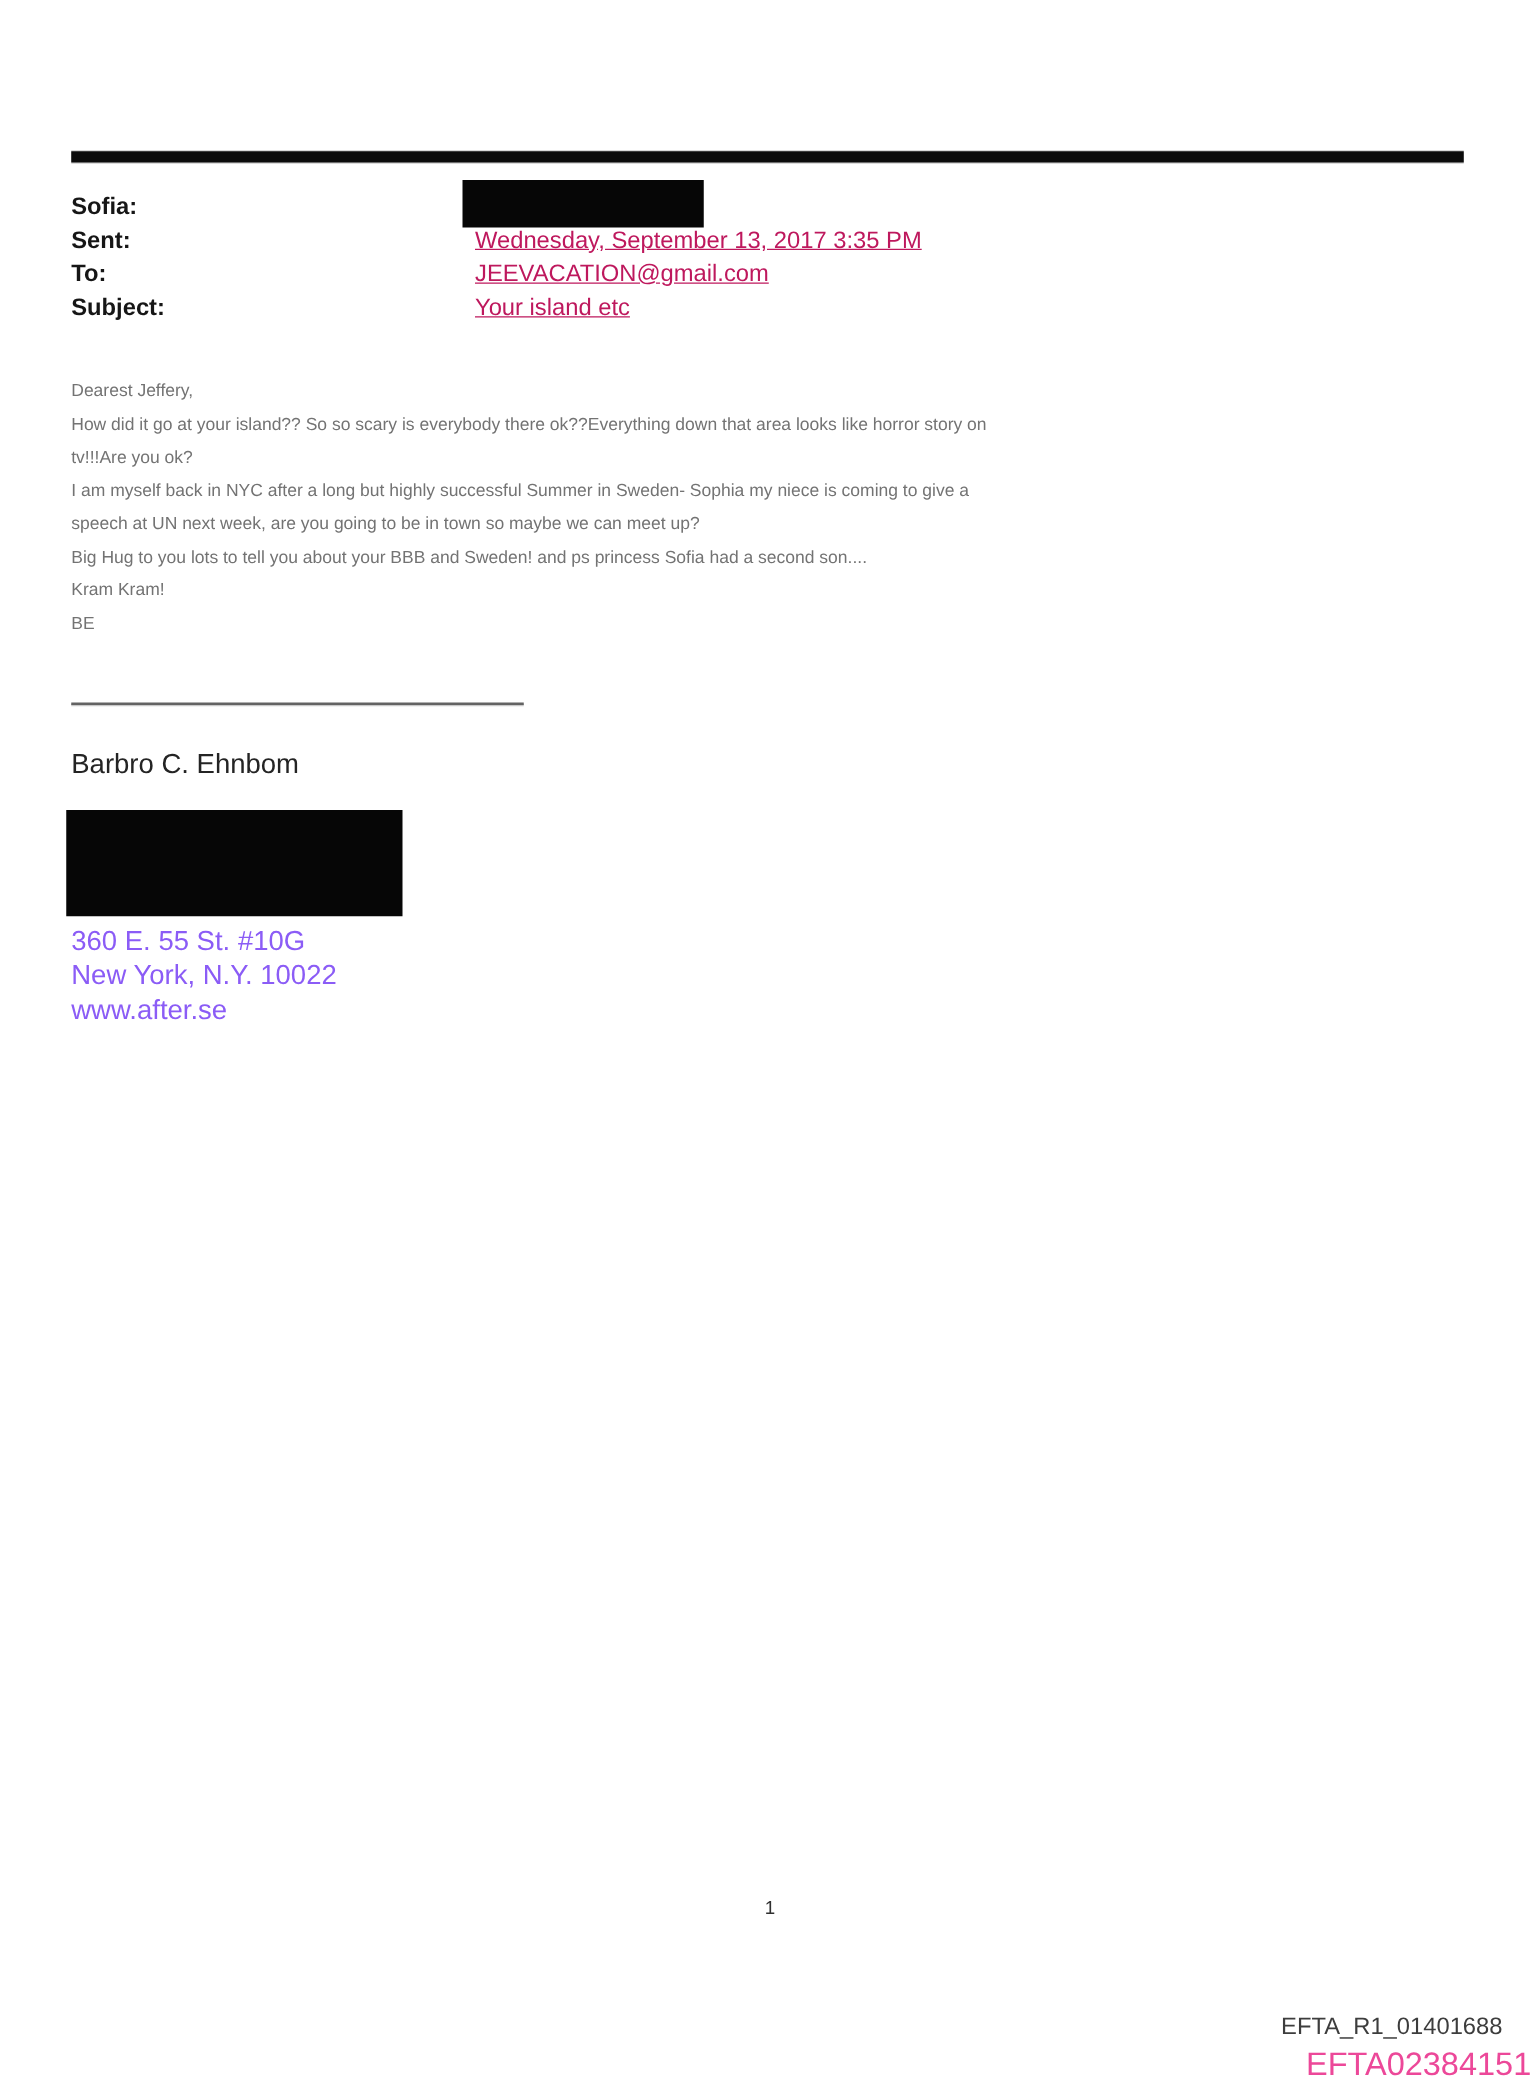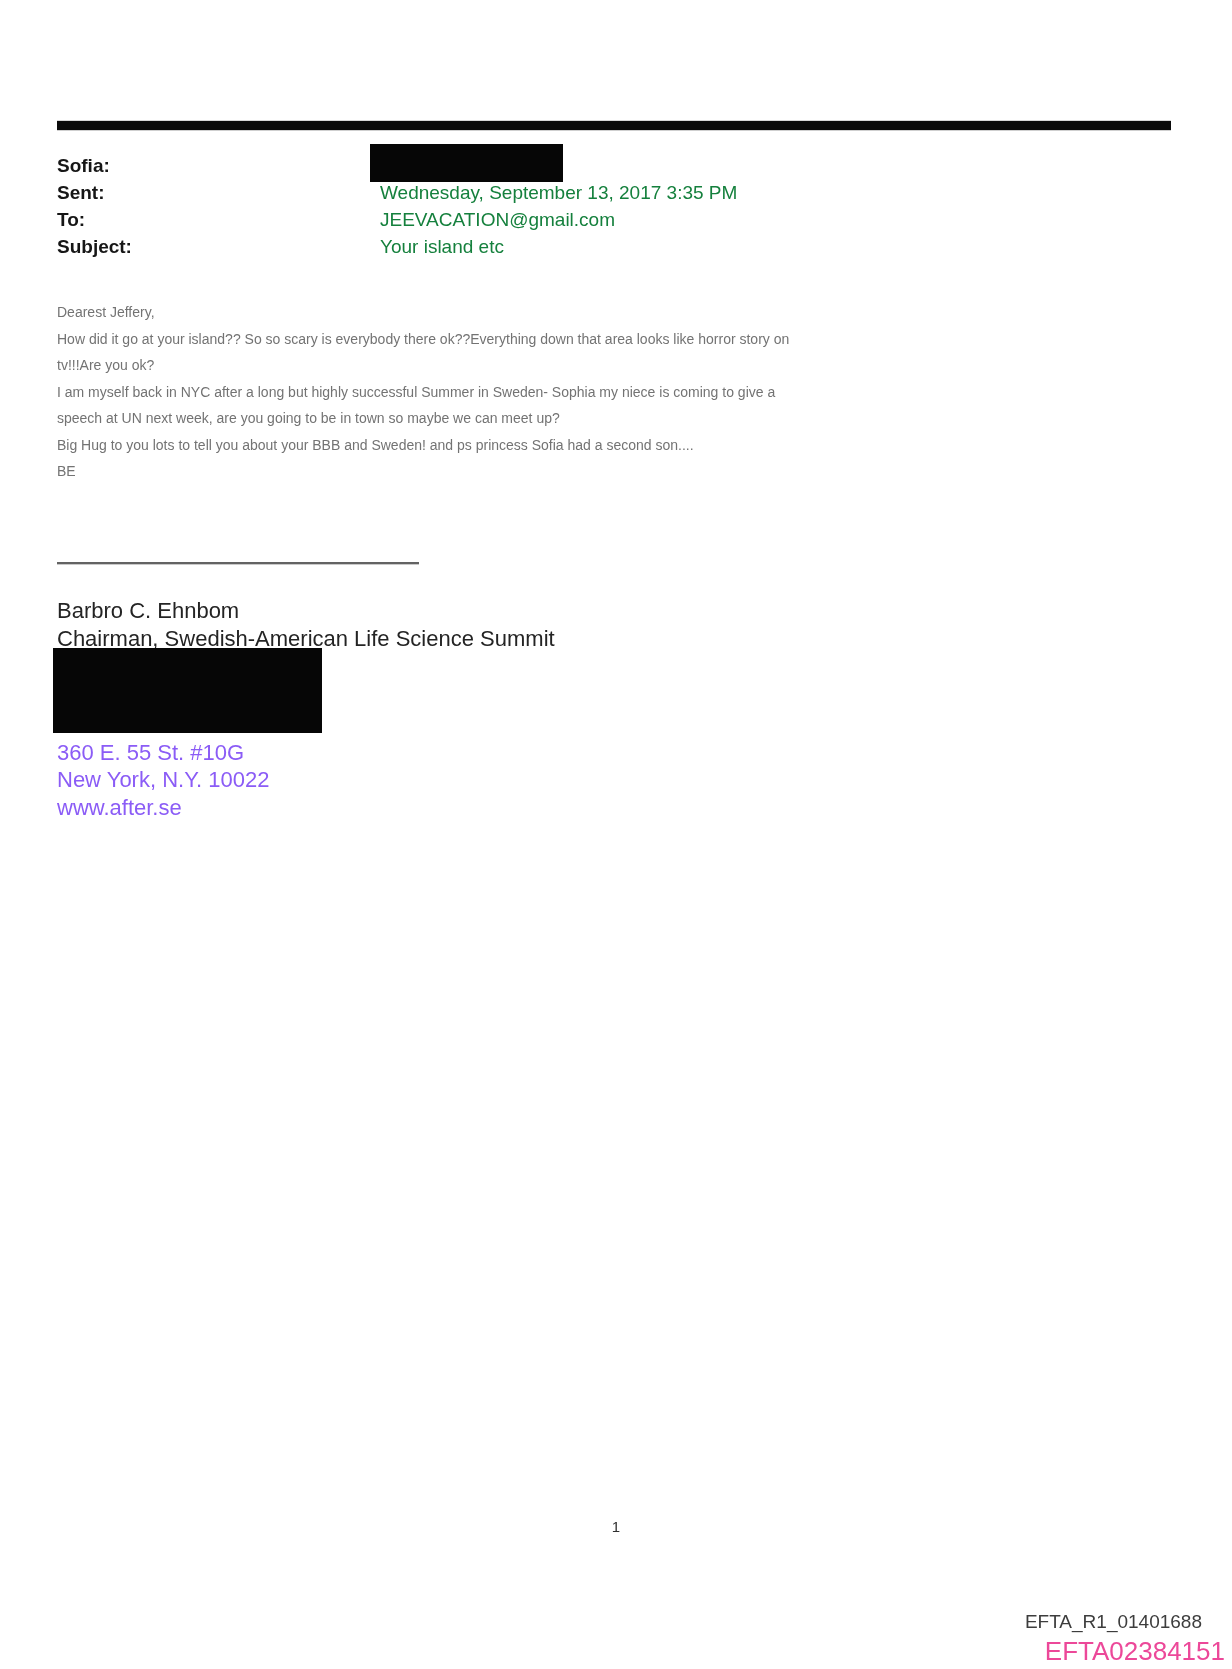--- a/index.html
+++ b/index.html
@@ -26,21 +26,21 @@
     font-size: 19px;
     line-height: 27px;
   }
   .hrow { white-space: nowrap; }
   .hlabel {
     display: inline-block;
     width: 323px;
     font-weight: bold;
     color: #161616;
   }
-  .hvalue { color: #15803d; }
+  .hvalue { color: #be185d; text-decoration: underline; }
   .redaction { position: absolute; background: #060606; }
   .redaction-from { left: 370px; top: 144px; width: 193px; height: 38px; }
   .redaction-contact { left: 53px; top: 648px; width: 269px; height: 85px; }
   .body-block {
     position: absolute;
     left: 57px; top: 299px;
     width: 1160px;
     font-size: 14px;
     line-height: 26.5px;
     color: #737373;
@@ -117,28 +117,28 @@
 
   <div class="redaction redaction-from"></div>
 
   <div class="body-block">
     <div class="body-line">Dearest Jeffery,</div>
     <div class="body-line">How did it go at your island?? So so scary is everybody there ok??Everything down that area looks like horror story on</div>
     <div class="body-line">tv!!!Are you ok?</div>
     <div class="body-line">I am myself back in NYC after a long but highly successful Summer in Sweden- Sophia my niece is coming to give a</div>
     <div class="body-line">speech at UN next week, are you going to be in town so maybe we can meet up?</div>
     <div class="body-line">Big Hug to you lots to tell you about your BBB and Sweden! and ps princess Sofia had a second son....</div>
+    <div class="body-line">Kram Kram!</div>
     <div class="body-line">BE</div>
   </div>
 
   <div class="sig-divider"></div>
 
   <div class="sig-block">
     <div>Barbro C. Ehnbom</div>
-    <div>Chairman, Swedish-American Life Science Summit</div>
   </div>
 
   <div class="redaction redaction-contact"></div>
 
   <div class="address-block">
     <div>360 E. 55 St. #10G</div>
     <div>New York, N.Y. 10022</div>
     <div>www.after.se</div>
   </div>
 

